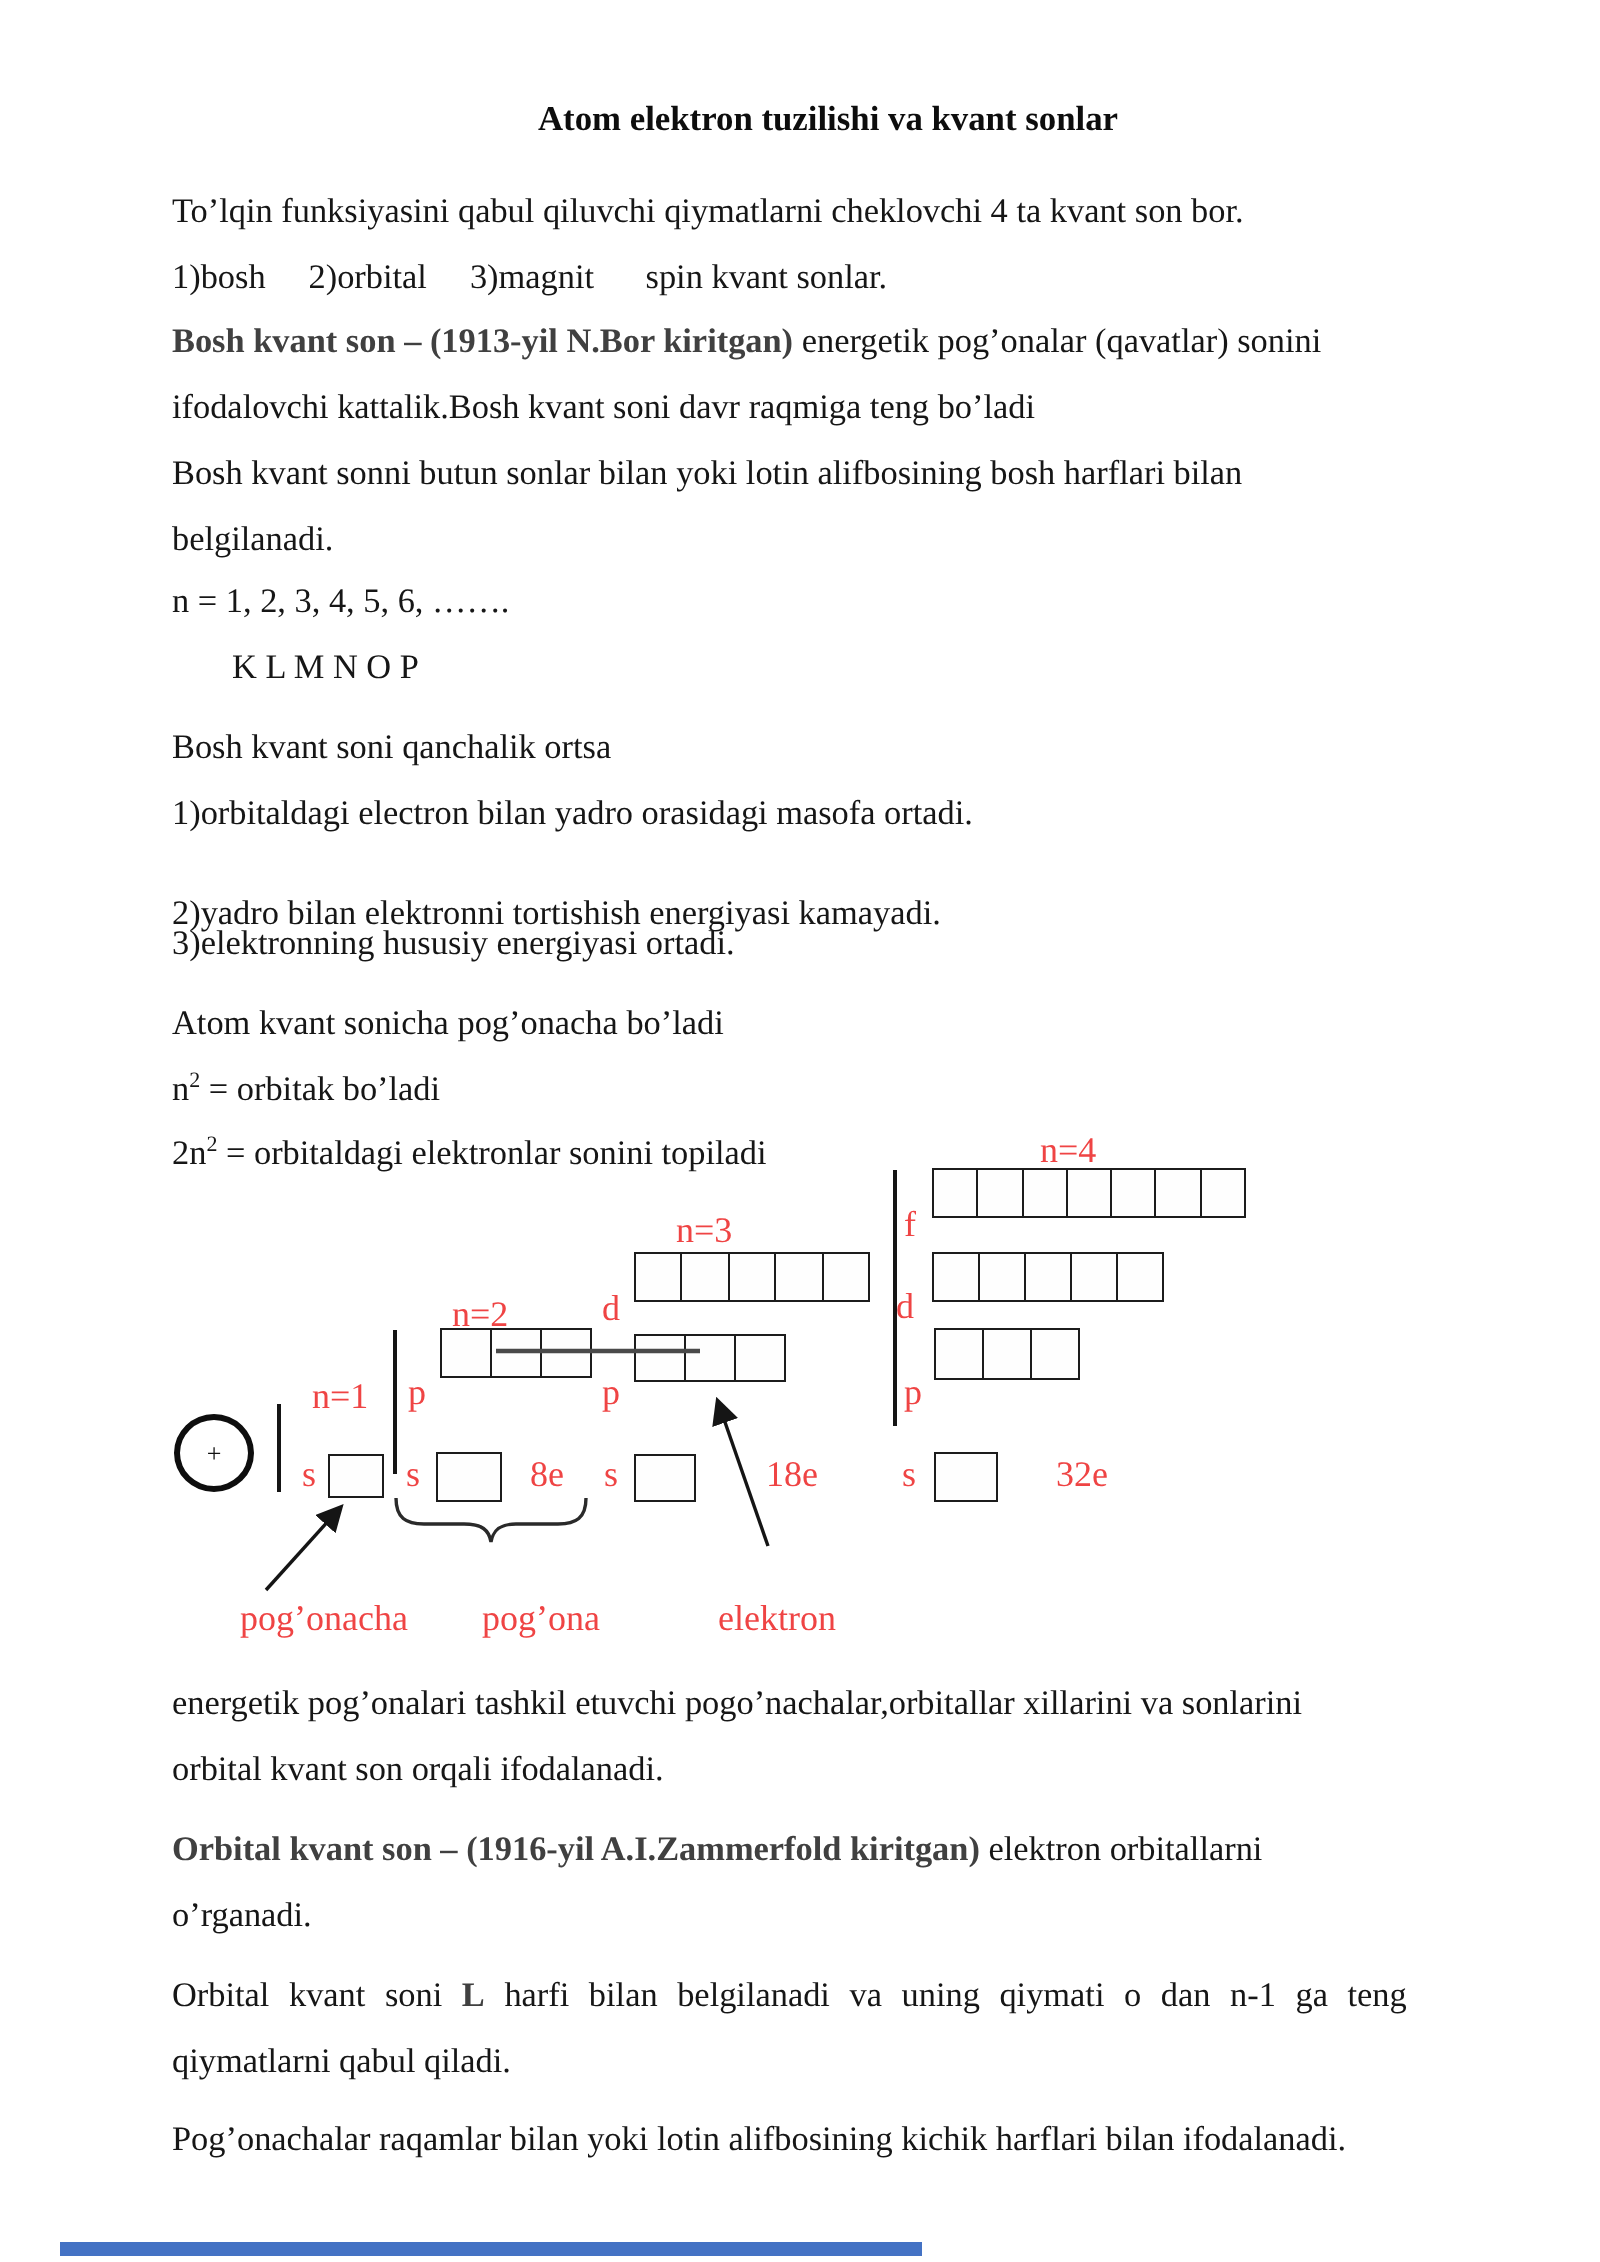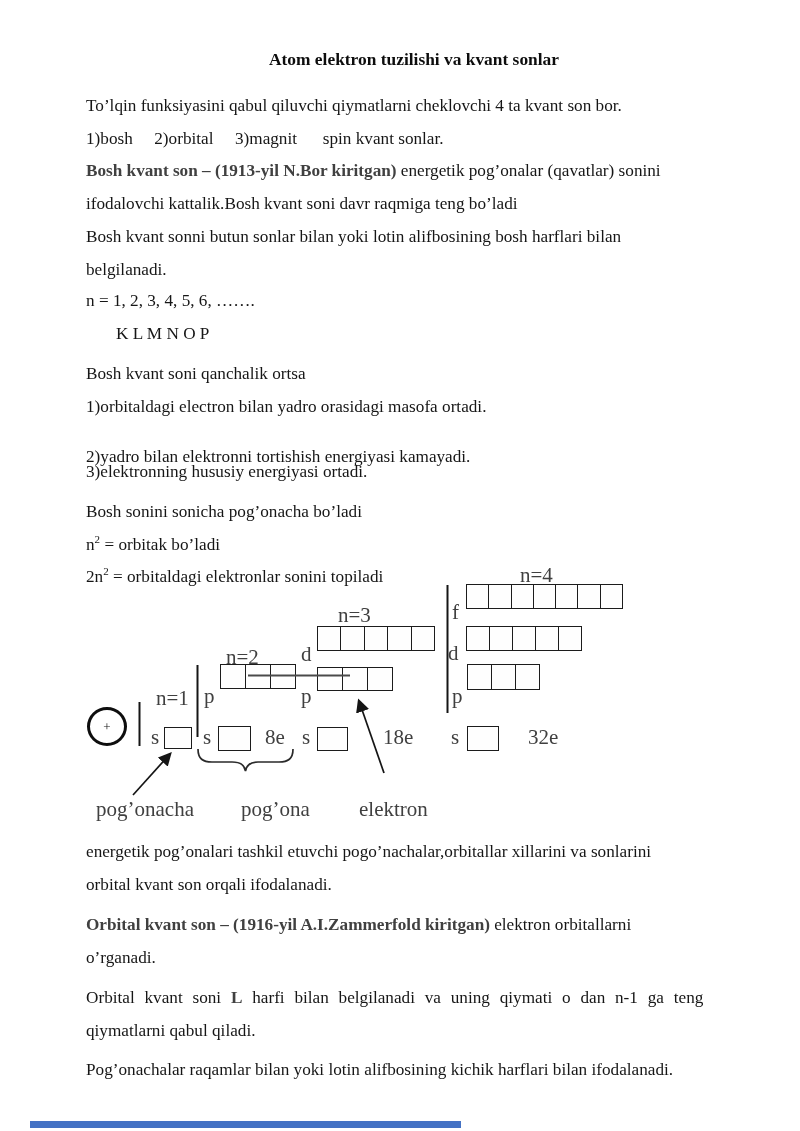--- a/index.html
+++ b/index.html
@@ -12,21 +12,21 @@
     position:absolute;left:86px;font-size:17.2px;line-height:22px;
     white-space:pre;color:#161616;text-align:center;
   }
   .line b{font-weight:bold;color:#404040;}
   sup{font-size:11px;line-height:0;vertical-align:super;}
   .title{
     position:absolute;left:86px;width:656px;text-align:center;
     font-size:17.4px;font-weight:bold;color:#0d0d0d;white-space:pre;
   }
   
-  .dlabel{position:absolute;font-size:21px;line-height:20px;white-space:pre;color:#404040;}
+  .dlabel{position:absolute;font-size:18px;line-height:20px;white-space:pre;color:#ef4444;}
   .obox{
     position:absolute;display:flex;border:1.6px solid #1c1c1c;background:#fefefe;
     box-sizing:border-box;
   }
   .obox .cell{flex:1 1 0;border-right:1.5px solid #1c1c1c;}
   .obox .cell:last-child{border-right:none;}
   .nucleus{
     position:absolute;left:87px;top:707px;width:40px;height:39px;border-radius:50%;
     border:3px solid #0e0e0e;box-sizing:border-box;display:flex;align-items:center;justify-content:center;
     font-size:13px;color:#111;
@@ -44,21 +44,21 @@
 <div class="line" style="top:160px"><b>Bosh kvant son – (1913-yil N.Bor kiritgan)</b><span> energetik pog’onalar (qavatlar) sonini</span></div>
 <div class="line" style="top:193px">ifodalovchi kattalik.Bosh kvant soni davr raqmiga teng bo’ladi</div>
 <div class="line" style="top:226px">Bosh kvant sonni butun sonlar bilan yoki lotin alifbosining bosh harflari bilan</div>
 <div class="line" style="top:259px">belgilanadi.</div>
 <div class="line" style="top:290px">n = 1, 2, 3, 4, 5, 6, …….</div>
 <div class="line" style="top:323px;left:116px">K L M N O P</div>
 <div class="line" style="top:363px">Bosh kvant soni qanchalik ortsa</div>
 <div class="line" style="top:396px">1)orbitaldagi electron bilan yadro orasidagi masofa ortadi.</div>
 <div class="line" style="top:446px">2)yadro bilan elektronni tortishish energiyasi kamayadi.</div>
 <div class="line" style="top:461px">3)elektronning hususiy energiyasi ortadi.</div>
-<div class="line" style="top:501px">Bosh sonini sonicha pog’onacha bo’ladi</div>
+<div class="line" style="top:501px">Atom kvant sonicha pog’onacha bo’ladi</div>
 <div class="line" style="top:534px"><span>n</span><sup>2</sup><span> = orbitak bo’ladi</span></div>
 <div class="line" style="top:566px"><span>2n</span><sup>2</sup><span> = orbitaldagi elektronlar sonini topiladi</span></div>
 
 <div>
 
   <div class="nucleus">
       <span>+</span>
     </div>
 
   <div class="dlabel" style="left:156px;top:688px">n=1</div>
@@ -141,21 +141,21 @@
     </defs>
     <line x1="139.5" y1="142" x2="139.5" y2="186" stroke="#151515" stroke-width="2"></line>
     <line x1="197.5" y1="105" x2="197.5" y2="177" stroke="#151515" stroke-width="2"></line>
     <line x1="447.5" y1="25" x2="447.5" y2="153" stroke="#151515" stroke-width="2"></line>
     <line x1="248" y1="115.5" x2="350" y2="115.5" stroke="#4a4a4a" stroke-width="2.2"></line>
     <path d="M198,189 C198,199 203,202 212,202 L232,202 C241,202 244.5,205 245.5,211 C246.5,205 250,202 258,202 L279,202 C288,202 293,199 293,189" fill="none" stroke="#2a2a2a" stroke-width="1.7"></path>
     <line x1="133" y1="235" x2="170" y2="194" stroke="#151515" stroke-width="1.7" marker-end="url(#ah)"></line>
     <line x1="384" y1="213" x2="359" y2="141" stroke="#151515" stroke-width="1.7" marker-end="url(#ah)"></line>
   </svg>
 
-  <div class="dlabel" style="left:96px;top:799px">pog’onacha</div>
+  <div class="dlabel" style="left:120px;top:799px">pog’onacha</div>
   <div class="dlabel" style="left:241px;top:799px">pog’ona</div>
   <div class="dlabel" style="left:359px;top:799px">elektron</div>
 </div>
 
 <div class="line" style="top:841px">energetik pog’onalari tashkil etuvchi pogo’nachalar,orbitallar xillarini va sonlarini</div>
 <div class="line" style="top:874px">orbital kvant son orqali ifodalanadi.</div>
 <div class="line" style="top:914px"><b>Orbital kvant son – (1916-yil A.I.Zammerfold kiritgan)</b><span> elektron orbitallarni</span></div>
 <div class="line" style="top:947px">o’rganadi.</div>
 <div class="line" style="top:987px;word-spacing:5.5px"><span>Orbital kvant soni </span><b>L</b><span> harfi bilan belgilanadi va uning qiymati o dan n-1 ga teng</span></div>
 <div class="line" style="top:1020px">qiymatlarni qabul qiladi.</div>

